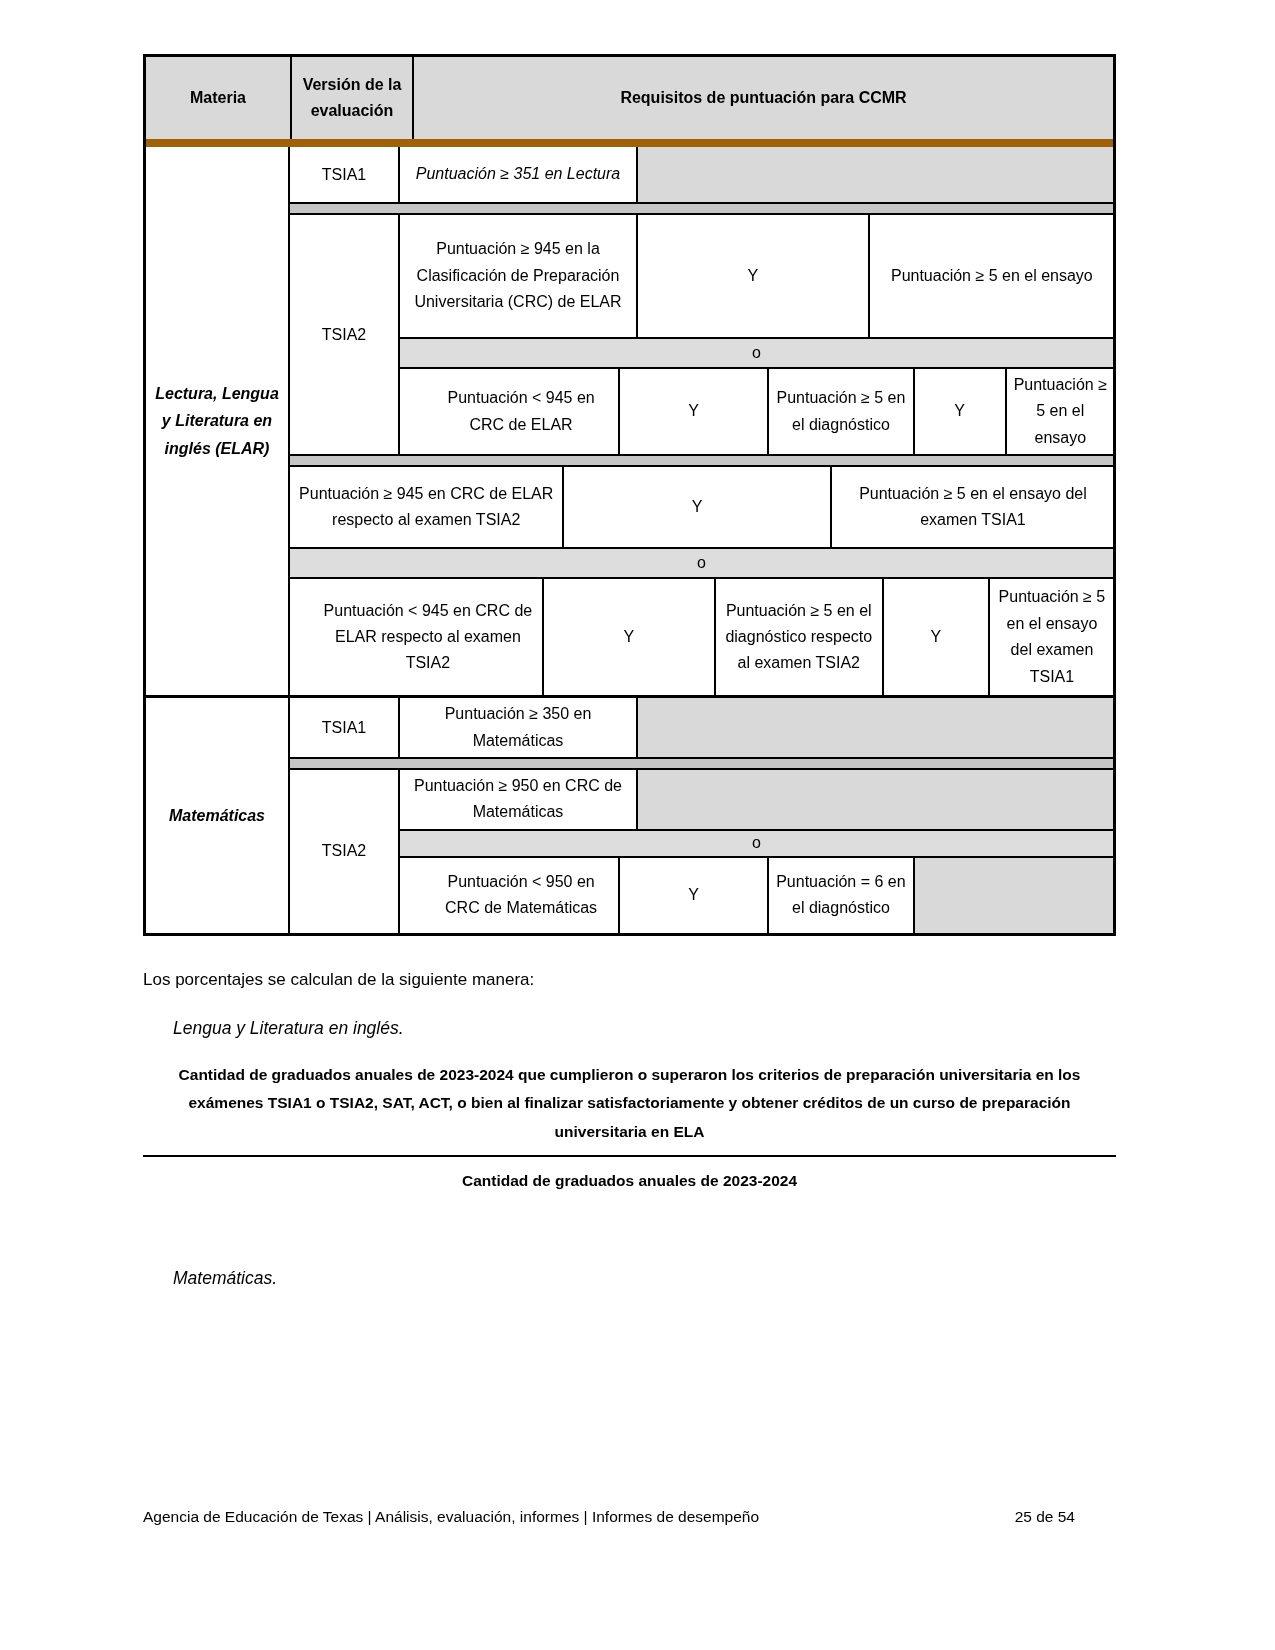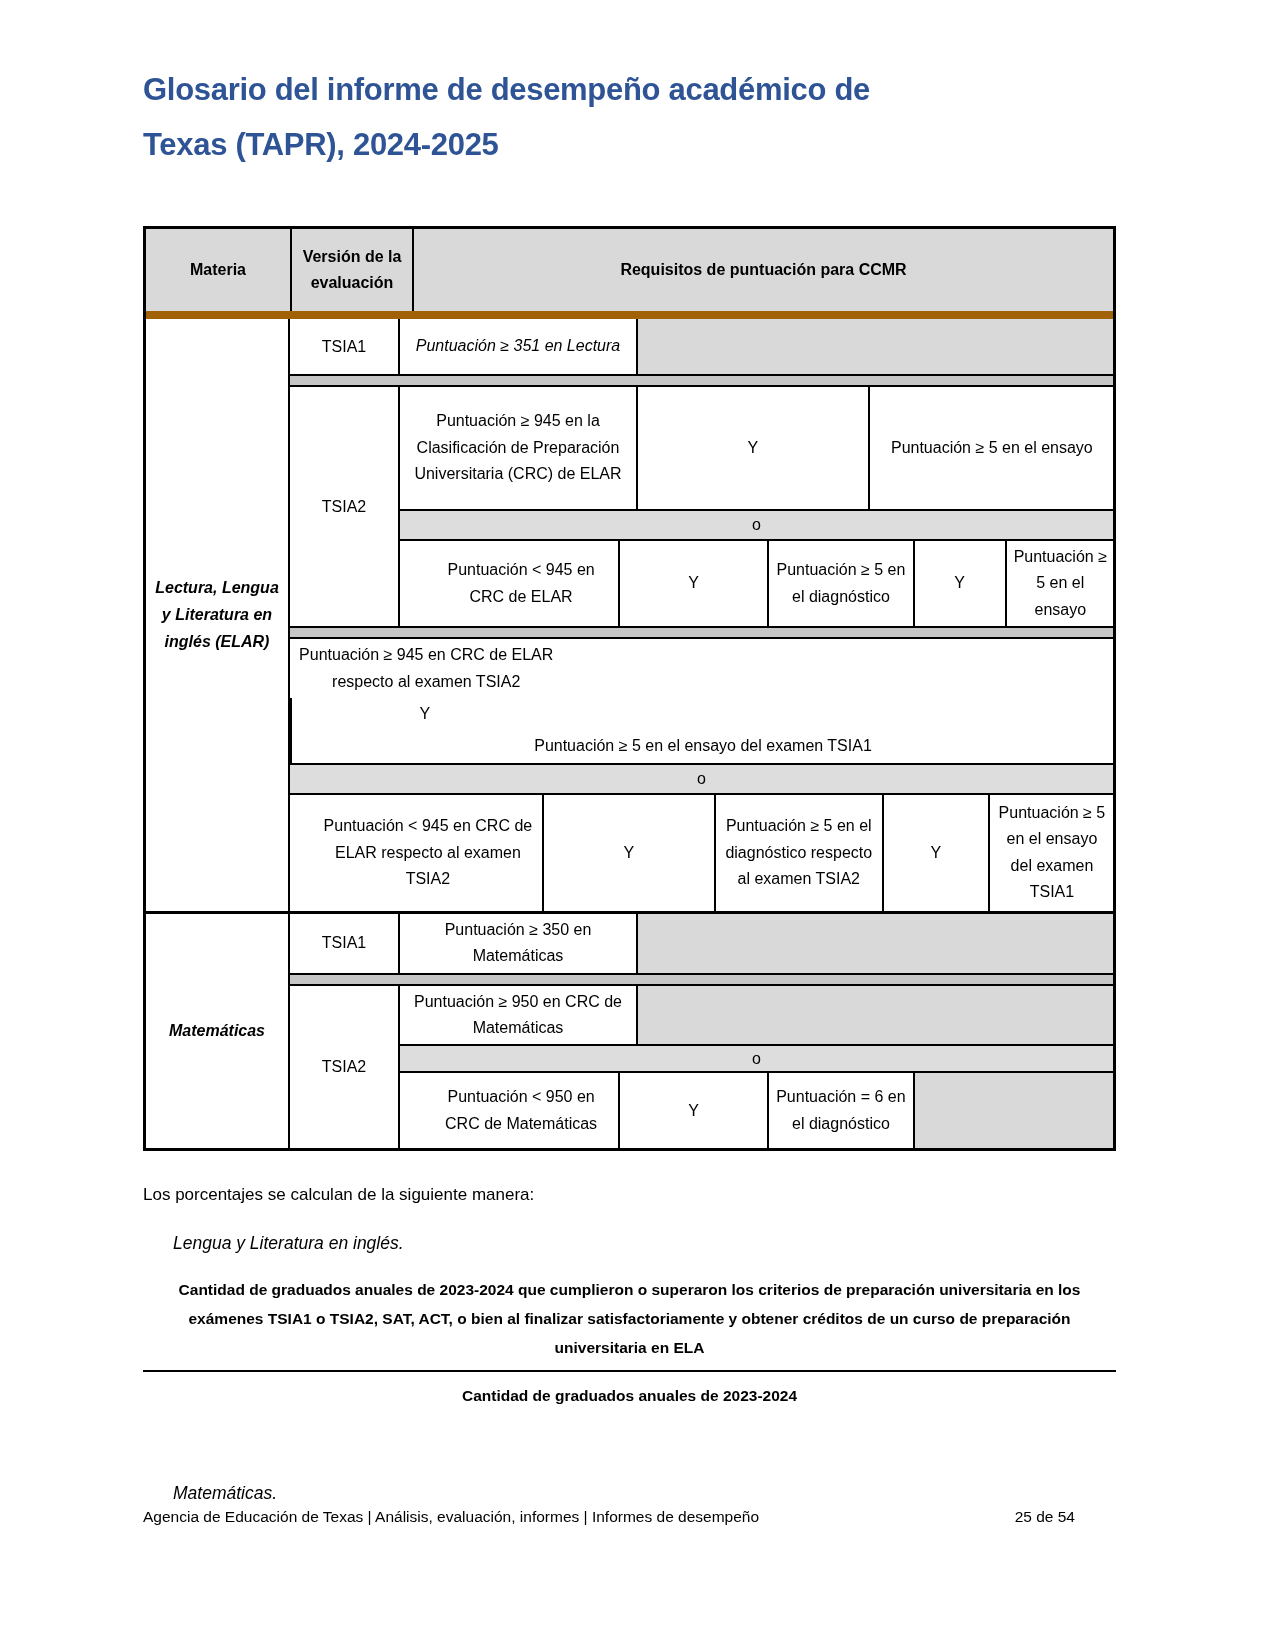--- a/index.html
+++ b/index.html
@@ -49,21 +49,21 @@
   .w-ya { width:32.5%; }           
   .w-s2 { width:30.6%;padding-left:30px; }           
   .w-y1 { width:20.9%; }
   .w-d  { width:20.4%; }
   .w-y2 { width:12.9%; }
   .w-fill { flex:1;padding-left:7px; }
 
   .h-tsia1 { min-height:55px;font-style:italic; }
   .h-a1 { min-height:122px; }
   .h-c1 { min-height:80px; }
-  .h-a2 { min-height:80px;flex-direction:column; }
+  .h-a2 { min-height:80px; }
   .h-c2 { min-height:118px; }
   .h-ma { min-height:55px; }
   .h-mo { min-height:27px; }
   .h-mc { min-height:77px; }
 
   
   .intro { margin-top:34px; font-size:17px; }
   .subject-heading { margin:28px 0 0 30px; font-size:17.5px; font-style:italic; }
   .fraction { margin-top:22px; font-weight:bold; font-size:15.5px; text-align:center; }
   .fraction .num { line-height:1.85; padding:0 8px 8px 8px; border-bottom:2px solid #000; }
@@ -75,24 +75,20 @@
     position:absolute; left:143px; top:1508px; width:932px;
     display:flex; justify-content:space-between; font-size:15.5px;
   }
 </style>
 </head>
 <body>
 
 <div class="page">
   <div class="content">
 
-    <h1 class="doc-title">
-      <span>Glosario del informe de desempeño académico de</span><br>
-      <span>Texas (TAPR), 2024-2025</span>
-    </h1>
 
     <div class="tapr-table">
 
       <div class="t-head">
         <div class="col-materia cellflex">Materia</div>
         <div class="col-version cellflex">Versión de la evaluación</div>
         <div class="col-req cellflex">Requisitos de puntuación para CCMR</div>
       </div>
 
       <div class="t-group">

